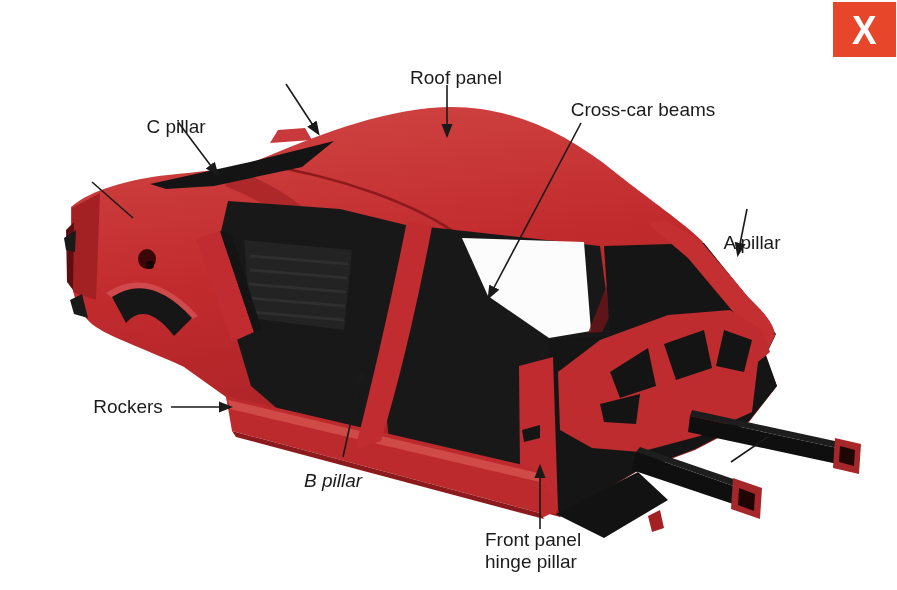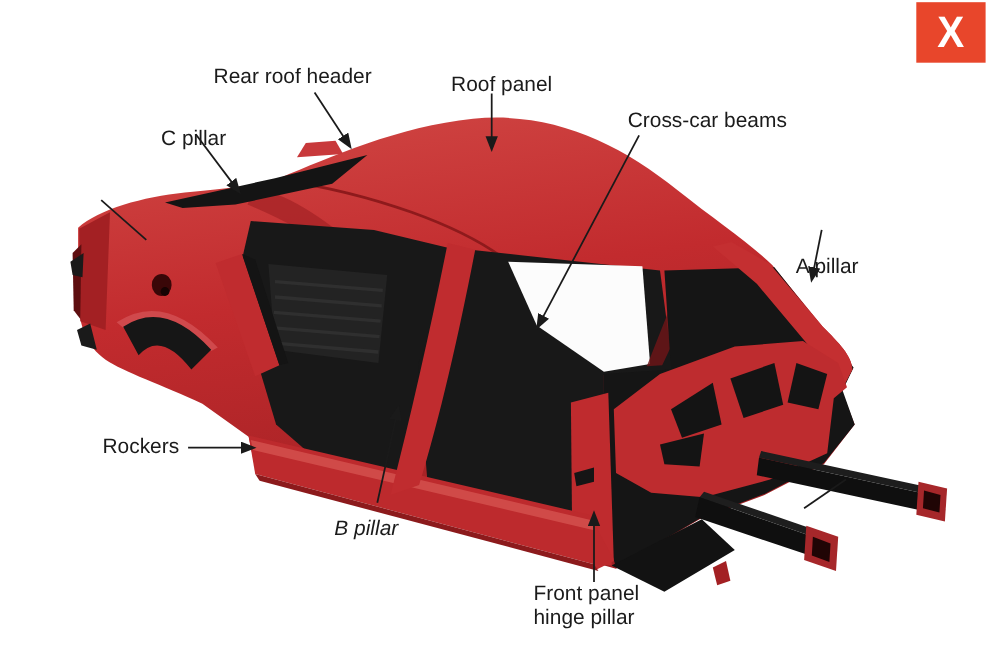--- a/index.html
+++ b/index.html
@@ -139,21 +139,20 @@
       <line x1="92" y1="182" x2="133" y2="218"></line>
       <line x1="581" y1="123" x2="489" y2="297" marker-end="url(#arrow)"></line>
       <line x1="747" y1="209" x2="738" y2="254" marker-end="url(#arrow)"></line>
       <line x1="171" y1="407" x2="230" y2="407" marker-end="url(#arrow)"></line>
       <line x1="343" y1="457" x2="362" y2="371" marker-end="url(#arrow)"></line>
       <line x1="540" y1="529" x2="540" y2="467" marker-end="url(#arrow)"></line>
       <line x1="731" y1="462" x2="769" y2="436"></line>
     </g>
   </svg>
 
-  <div class="lbl centered lbl-rear-roof-header">Rear roof header</div>
   <div class="lbl centered lbl-roof-panel">Roof panel</div>
   <div class="lbl centered lbl-c-pillar">C pillar</div>
   <div class="lbl centered lbl-cross-car-beams">Cross-car beams</div>
   <div class="lbl centered lbl-a-pillar">A pillar</div>
   <div class="lbl centered lbl-rockers">Rockers</div>
   <div class="lbl centered lbl-b-pillar">B pillar</div>
   <div class="lbl lbl-front-hinge">
     <span>Front panel</span><br>
     <span>hinge pillar</span>
   </div>

